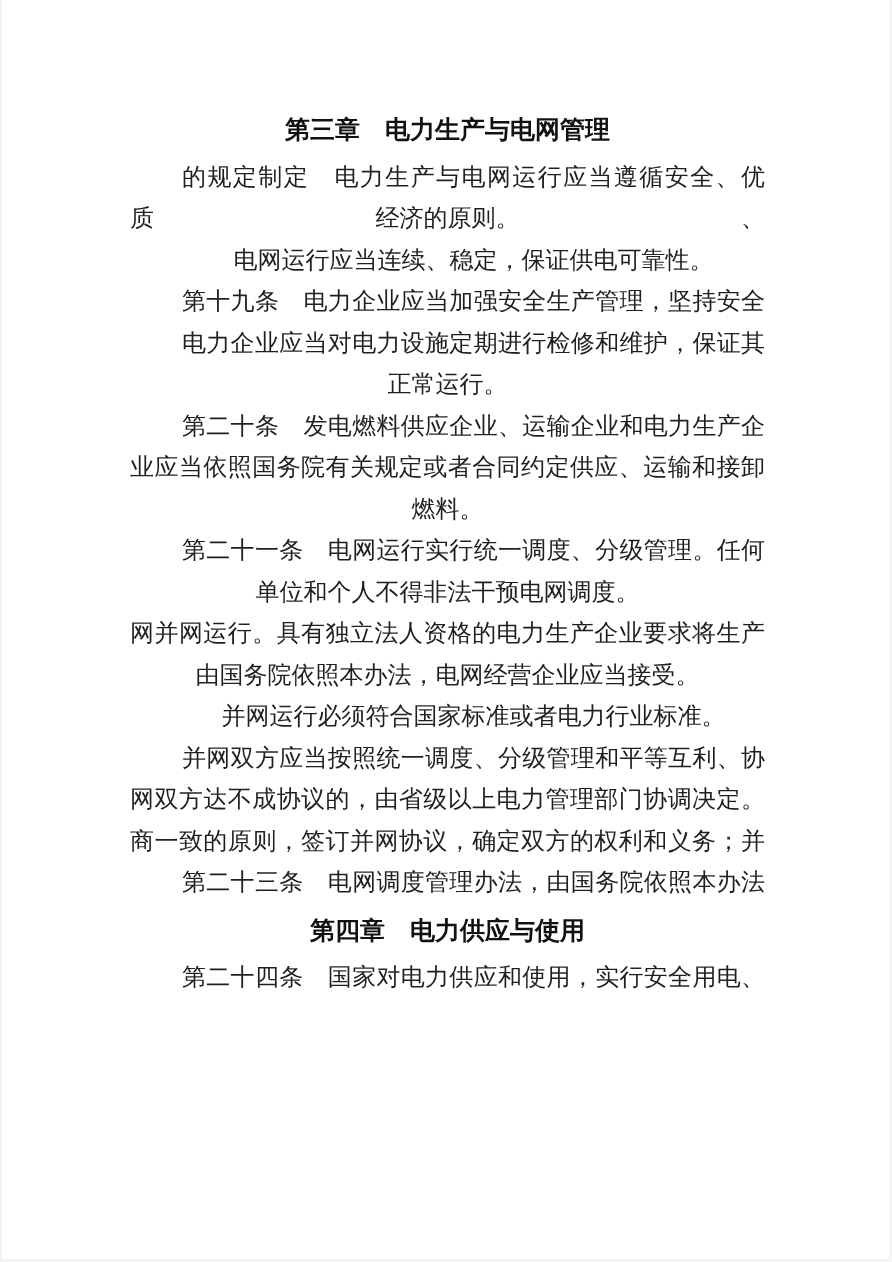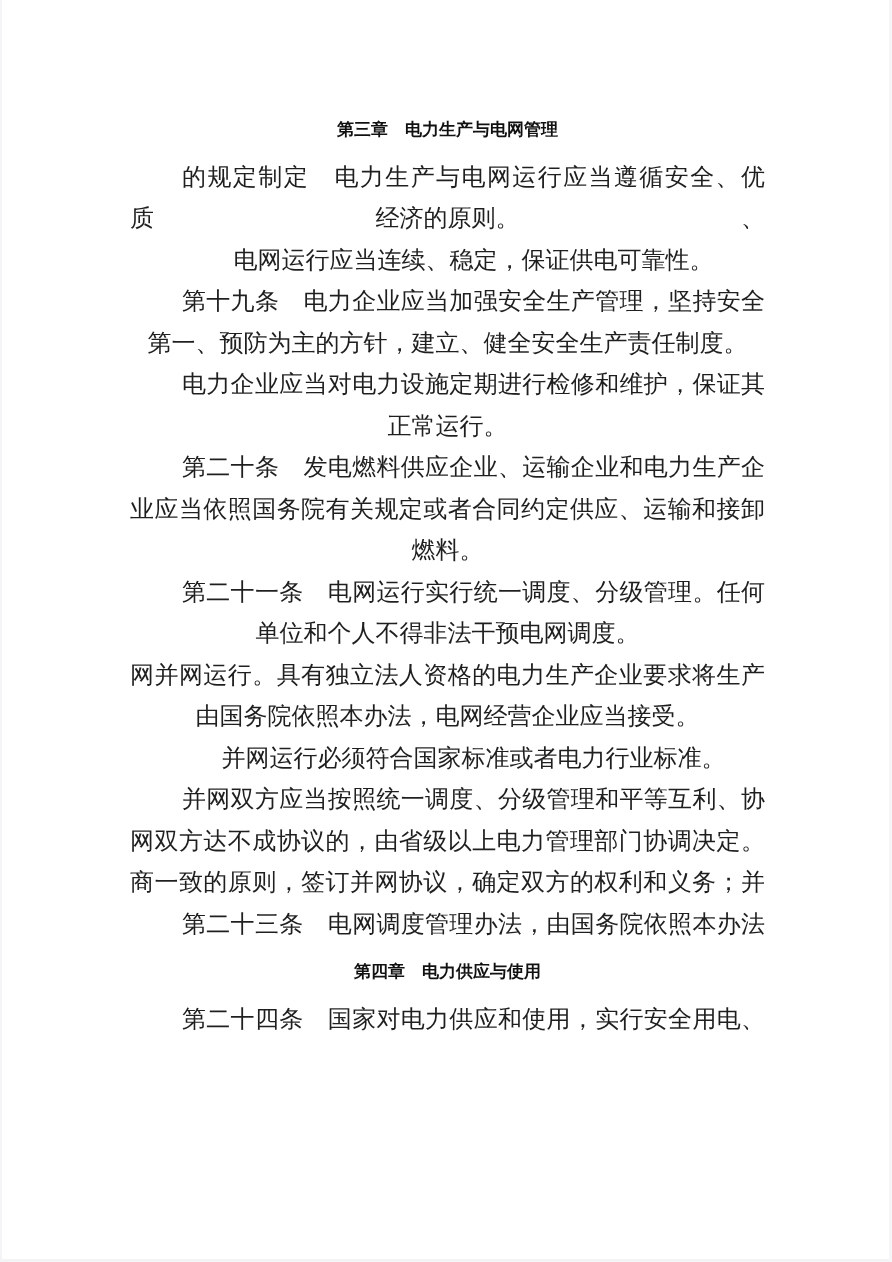--- a/index.html
+++ b/index.html
@@ -32,40 +32,39 @@
     letter-spacing: 0;
   }
   .text-line.indent {
     text-indent: 52px;
   }
   .text-line.justify {
     text-align: justify;
     text-align-last: justify;
   }
   .chapter-heading {
-    font-size: 17px;
+    font-size: 25px;
     font-weight: bold;
     color: #111111;
     text-align: center;
     line-height: 41.5px;
     height: 41.5px;
     margin: 6px 0;
   }
 </style>
 </head>
 <body>
 
 <div class="page">
   <div class="content">
       <div class="chapter-heading">第三章　电力生产与电网管理</div>
       <div class="text-line indent justify">的规定制定　电力生产与电网运行应当遵循安全、优质、</div>
       <div class="text-line">经济的原则。</div>
       <div class="text-line indent">电网运行应当连续、稳定，保证供电可靠性。</div>
       <div class="text-line indent justify">第十九条　电力企业应当加强安全生产管理，坚持安全</div>
-      <div class="text-line">第一、预防为主的方针，建立、健全安全生产责任制度。</div>
       <div class="text-line indent justify">电力企业应当对电力设施定期进行检修和维护，保证其</div>
       <div class="text-line">正常运行。</div>
       <div class="text-line indent justify">第二十条　发电燃料供应企业、运输企业和电力生产企</div>
       <div class="text-line justify">业应当依照国务院有关规定或者合同约定供应、运输和接卸</div>
       <div class="text-line">燃料。</div>
       <div class="text-line indent justify">第二十一条　电网运行实行统一调度、分级管理。任何</div>
       <div class="text-line">单位和个人不得非法干预电网调度。</div>
       <div class="text-line justify">网并网运行。具有独立法人资格的电力生产企业要求将生产</div>
       <div class="text-line">由国务院依照本办法，电网经营企业应当接受。</div>
       <div class="text-line indent">并网运行必须符合国家标准或者电力行业标准。</div>

